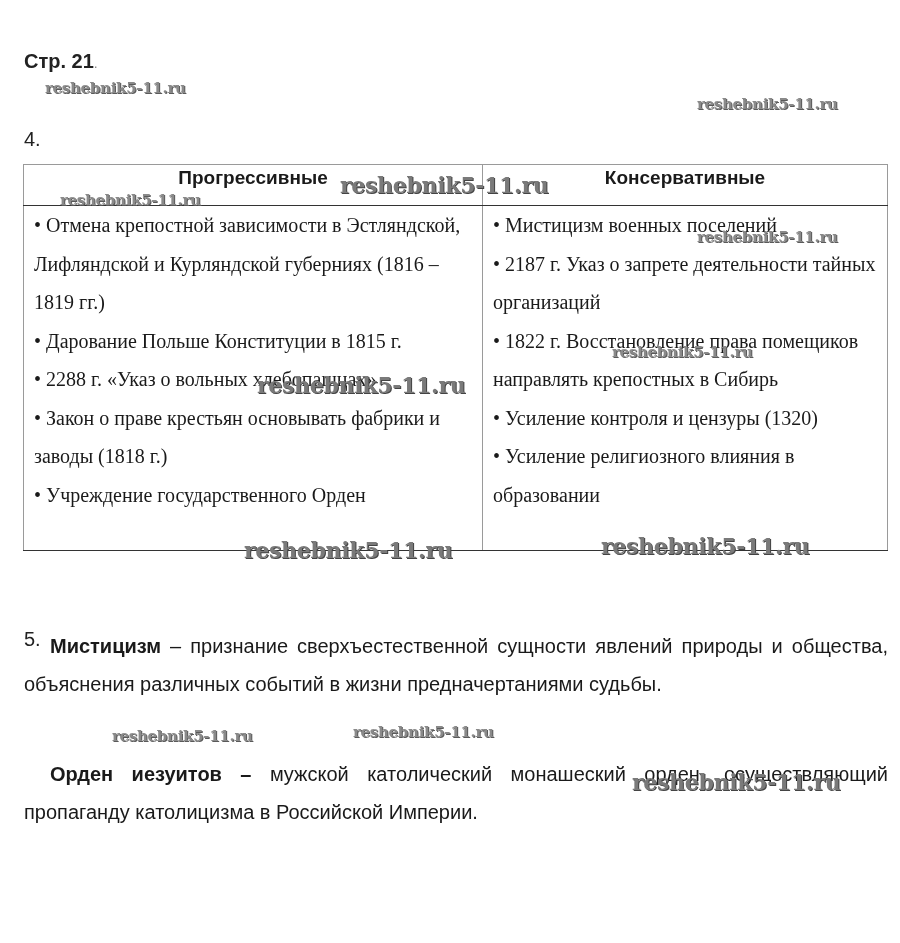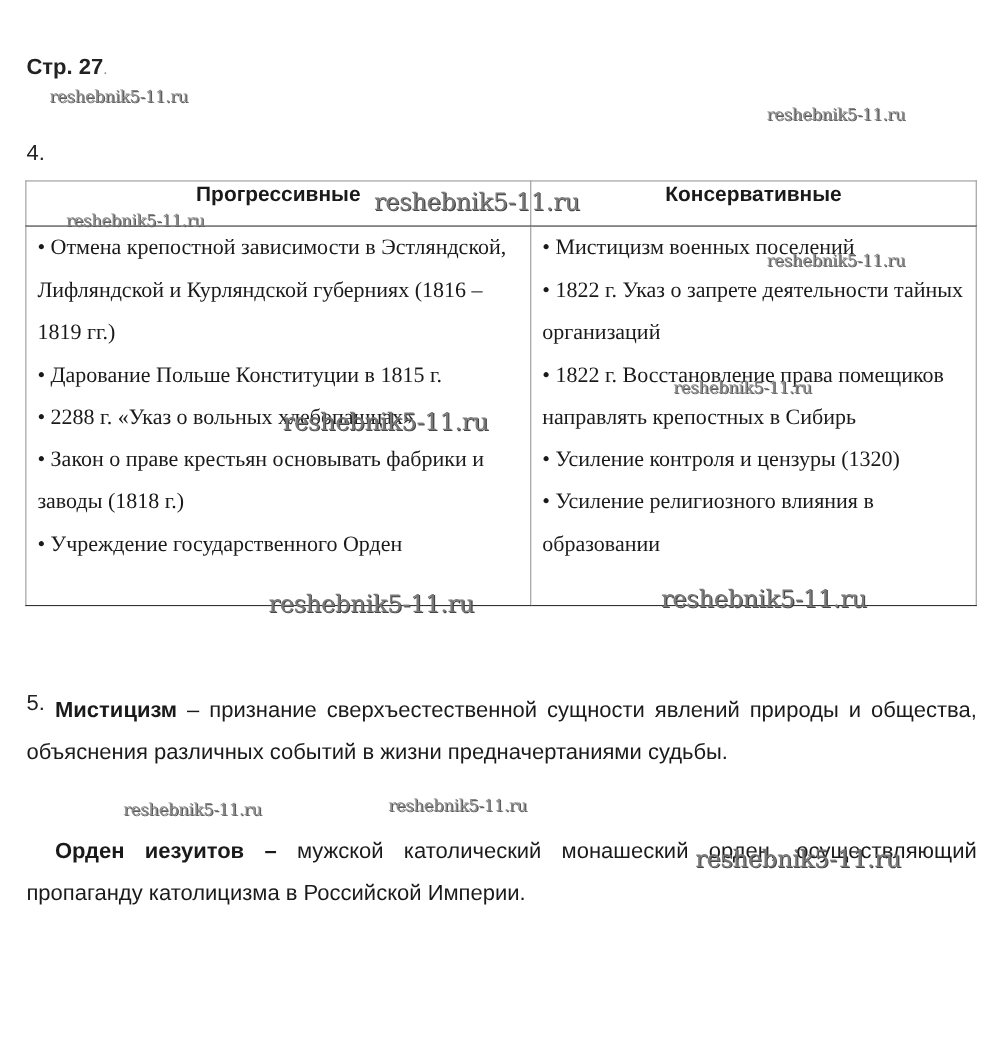--- a/index.html
+++ b/index.html
@@ -10,21 +10,21 @@
     .page-ref {
       position: absolute; left: 24px; top: 50px;
       font-size: 20px; font-weight: bold; color: #222;
     }
     .page-ref .dot { font-weight: normal; color: #888; font-size: 14px; }
     .task-num {
       position: absolute; left: 24px; font-size: 20px; color: #222;
     }
     .wm {
       position: absolute; font-family: "DejaVu Serif", "Liberation Serif", serif;
-      font-weight: normal; color: #8a8a8a; white-space: nowrap;
+      font-weight: bold; color: #8a8a8a; white-space: nowrap;
       text-shadow: 1px 1px 0 #5a5a5a;
       letter-spacing: -0.3px;
     }
     .wm.sm { font-size: 15px; }
     .wm.lg { font-size: 22px; color: #7a7a7a; text-shadow: 1px 1px 0 #444; }
 
     table.measures {
       position: absolute; left: 23px; top: 164px; width: 865px;
       border-collapse: collapse; table-layout: fixed;
       font-size: 20px; color: #1a1a1a;
@@ -47,21 +47,21 @@
       position: absolute; left: 24px; width: 864px;
       font-size: 20px; line-height: 38px; text-align: justify; color: #1a1a1a;
     }
     .para .term { font-weight: bold; }
     .para .indent { display: inline-block; width: 26px; }
   </style>
 </head>
 <body>
 
 <div class="page-ref">
-  <span>Стр. 27</span><span class="dot">.</span>
+  <span>Стр. 21</span><span class="dot">.</span>
 </div>
 
 <div class="task-num" style="top:128px;">4.</div>
 
 <table class="measures">
   <thead>
     <tr>
       <th class="col-left">Прогрессивные</th>
       <th>Консервативные</th>
     </tr>
@@ -70,21 +70,21 @@
     <tr>
       <td>
         <span class="item">• Отмена крепостной зависимости в Эстляндской, Лифляндской и Курляндской губерниях (1816 – 1819 гг.)</span>
         <span class="item">• Дарование Польше Конституции в 1815 г.</span>
         <span class="item">• 2288 г. «Указ о вольных хлебопашцах»</span>
         <span class="item">• Закон о праве крестьян основывать фабрики и заводы (1818 г.)</span>
         <span class="item">• Учреждение государственного Орден</span>
       </td>
       <td>
         <span class="item">• Мистицизм военных поселений</span>
-        <span class="item">• 1822 г. Указ о запрете деятельности тайных организаций</span>
+        <span class="item">• 2187 г. Указ о запрете деятельности тайных организаций</span>
         <span class="item">• 1822 г. Восстановление права помещиков направлять крепостных в Сибирь</span>
         <span class="item">• Усиление контроля и цензуры (1320)</span>
         <span class="item">• Усиление религиозного влияния в образовании</span>
       </td>
     </tr>
   </tbody>
 </table>
 
 <div class="task-num" style="top:628px;">5.</div>
 

